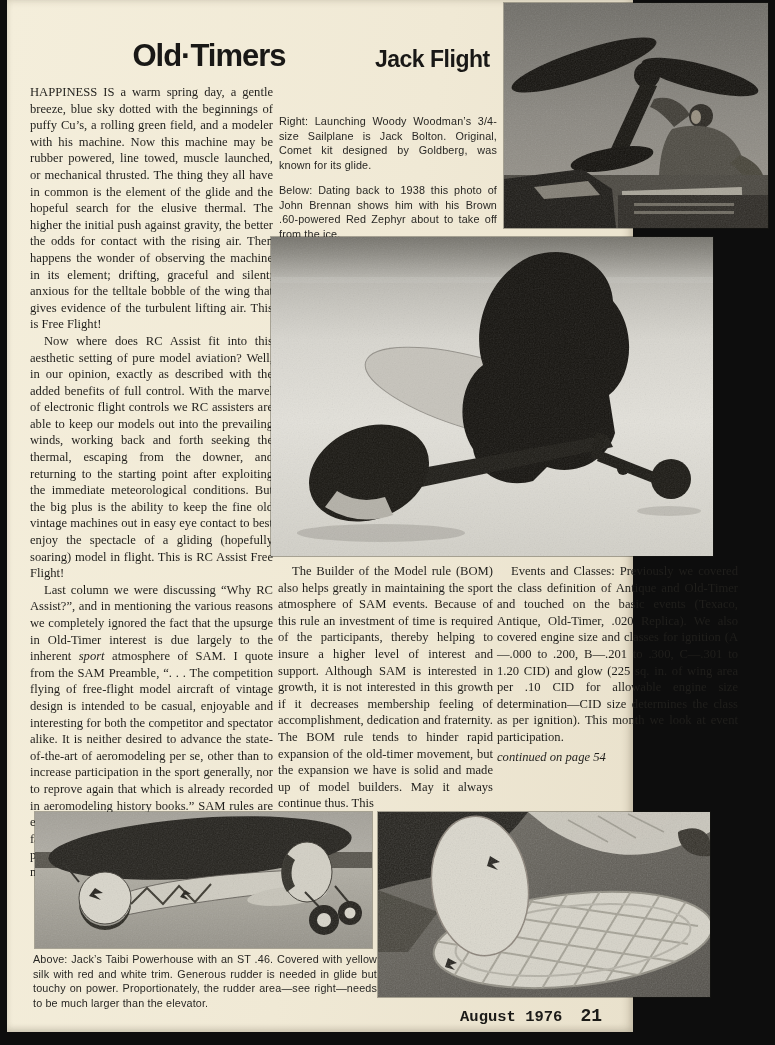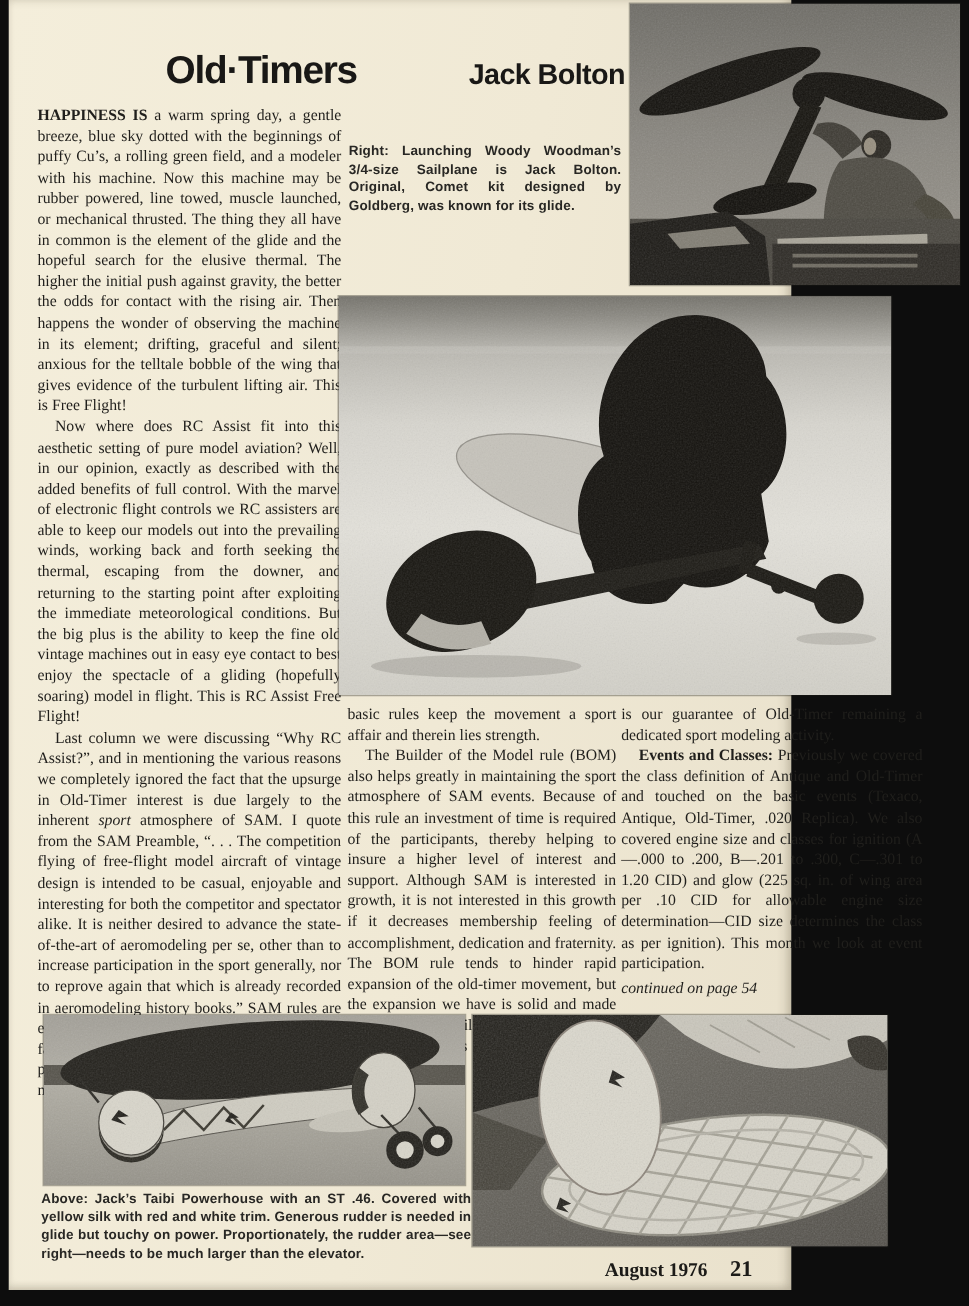--- a/index.html
+++ b/index.html
@@ -11,60 +11,60 @@
   .abs{position:absolute;}
   
   .title{left:112px;top:38px;width:180px;font-family:"Liberation Sans",sans-serif;
          font-weight:800;font-size:31px;letter-spacing:-1px;color:#191816;text-align:center;}
   .author{left:368px;top:46px;width:140px;font-family:"Liberation Sans",sans-serif;
           font-weight:800;font-size:23px;letter-spacing:-0.5px;color:#191816;}
   
   .col{font-size:12.6px;line-height:16.6px;color:#201f1c;text-align:justify;}
   .col p{margin:0;}
   .col p.indent{text-indent:14px;}
-  .lead{font-weight:bold;}
+  .lead{font-weight:normal;}
   .col-left{left:23px;top:84px;width:243px;}
   .col-mid{left:271px;top:563px;width:215px;}
   .col-right{left:490px;top:563px;width:241px;}
   .continued{font-style:italic;margin-top:3px !important;}
   
-  .caption{font-family:"Liberation Sans",sans-serif;font-weight:700;font-size:10.8px;
+  .caption{font-family:"Liberation Sans",sans-serif;font-weight:400;font-size:10.8px;
            line-height:14.6px;color:#28272408;color:#282724;text-align:justify;letter-spacing:.15px;}
   .cap1{left:272px;top:114px;width:218px;}
   .cap2{left:272px;top:183px;width:218px;}
   .cap3{left:26px;top:952px;width:344px;}
   
   .photo{background:#7d7a73;overflow:hidden;box-shadow:0 0 0 1px rgba(30,28,24,.35);}
   .photo svg{display:block;width:100%;height:100%;}
   .photo1{left:497px;top:3px;width:264px;height:225px;}
   .photo2{left:264px;top:237px;width:442px;height:319px;}
   .photo3{left:28px;top:812px;width:337px;height:136px;}
   .photo4{left:371px;top:812px;width:332px;height:185px;}
   
-  .footer{right:31px;bottom:6px;font-family:Liberation Serif, serif;font-weight:700;
+  .footer{right:31px;bottom:6px;font-family:Liberation Mono, monospace;font-weight:700;
           font-size:15.5px;color:#1c1b18;}
   .footer .pagenum{font-size:18px;margin-left:18px;font-weight:800;}
 </style>
 </head>
 <body>
 
 <svg width="0" height="0" style="position:absolute" aria-hidden="true">
   <defs>
     <filter id="grain" x="0%" y="0%" width="100%" height="100%">
       <feTurbulence type="fractalNoise" baseFrequency="0.8" numOctaves="2" stitchTiles="stitch"></feTurbulence>
       <feColorMatrix type="saturate" values="0"></feColorMatrix>
     </filter>
   </defs>
 </svg>
 
 <div class="scan">
   <div class="paper">
 
     <div class="abs title">Old·Timers</div>
-    <div class="abs author">Jack Bolton</div>
+    <div class="abs author">Jack Flight</div>
 
     <div class="abs photo photo1">
       <svg viewBox="0 0 264 225" preserveAspectRatio="none">
         <defs>
           <linearGradient id="sky1" x1="0" y1="0" x2="0" y2="1">
             <stop offset="0" stop-color="#6f6d67"></stop>
               <stop offset=".5" stop-color="#8a8780"></stop>
               <stop offset="1" stop-color="#9b978e"></stop>
           </linearGradient>
         </defs>
@@ -93,20 +93,21 @@
       </svg>
     </div>
 
     <div class="abs col col-left">
       <p><span class="lead">HAPPINESS IS</span><span> a warm spring day, a gentle breeze, blue sky dotted with the beginnings of puffy Cu’s, a rolling green field, and a modeler with his machine. Now this machine may be rubber powered, line towed, muscle launched, or mechanical thrusted. The thing they all have in common is the element of the glide and the hopeful search for the elusive thermal. The higher the initial push against gravity, the better the odds for contact with the rising air. Then happens the wonder of observing the machine in its element; drifting, graceful and silent; anxious for the telltale bobble of the wing that gives evidence of the turbulent lifting air. This is Free Flight!</span></p>
       <p class="indent">Now where does RC Assist fit into this aesthetic setting of pure model aviation? Well, in our opinion, exactly as described with the added benefits of full control. With the marvel of electronic flight controls we RC assisters are able to keep our models out into the prevailing winds, working back and forth seeking the thermal, escaping from the downer, and returning to the starting point after exploiting the immediate meteorological conditions. But the big plus is the ability to keep the fine old vintage machines out in easy eye contact to best enjoy the spectacle of a gliding (hopefully soaring) model in flight. This is RC Assist Free Flight!</p>
       <p class="indent"><span>Last column we were discussing “Why RC Assist?”, and in mentioning the various reasons we completely ignored the fact that the upsurge in Old-Timer interest is due largely to the inherent </span><i>sport</i><span> atmosphere of SAM. I quote from the SAM Preamble, “. . . The competition flying of free-flight model aircraft of vintage design is intended to be casual, enjoyable and interesting for both the competitor and spectator alike. It is neither desired to advance the state-of-the-art of aeromodeling per se, other than to increase participation in the sport generally, nor to reprove again that which is already recorded in aeromodeling history books.” SAM rules are explicit in requiring that designs shall be faithfully reproduced with no changes permitted in types of construction, areas, moments, and airfoils. These stringent</span></p>
     </div>
 
     <div class="abs caption cap1">Right: Launching Woody Woodman’s 3/4-size Sailplane is Jack Bolton. Original, Comet kit designed by Goldberg, was known for its glide.</div>
+    <div class="abs caption cap2">Below: Dating back to 1938 this photo of John Brennan shows him with his Brown .60-powered Red Zephyr about to take off from the ice.</div>
 
     <div class="abs photo photo2">
       <svg viewBox="0 0 442 319" preserveAspectRatio="none">
         <defs>
           <linearGradient id="ice" x1="0" y1="0" x2="0" y2="1">
             <stop offset="0" stop-color="#75736c"></stop>
               <stop offset=".05" stop-color="#8c8a83"></stop>
             <stop offset=".14" stop-color="#bcbab3"></stop>
               <stop offset=".32" stop-color="#d8d6cf"></stop>
             <stop offset=".58" stop-color="#e3e1da"></stop>
@@ -129,26 +130,24 @@
 
         <rect x="322" y="196" width="10" height="26" fill="#1b1914" transform="rotate(12 327 209)"></rect>
         <path d="M330,214 L386,236 L382,246 L326,224 Z" fill="#1b1914"></path>
         <circle cx="400" cy="242" r="20" fill="#1b1914"></circle>
         <circle cx="352" cy="232" r="6" fill="#1b1914"></circle>
         <rect width="442" height="319" filter="url(#grain)" opacity=".15"></rect>
       </svg>
     </div>
 
     <div class="abs col col-mid">
-      <p>basic rules keep the movement a sport affair and therein lies strength.</p>
       <p class="indent">The Builder of the Model rule (BOM) also helps greatly in maintaining the sport atmosphere of SAM events. Because of this rule an investment of time is required of the participants, thereby helping to insure a higher level of interest and support. Although SAM is interested in growth, it is not interested in this growth if it decreases membership feeling of accomplishment, dedication and fraternity. The BOM rule tends to hinder rapid expansion of the old-timer movement, but the expansion we have is solid and made up of model builders. May it always continue thus. This</p>
     </div>
 
     <div class="abs col col-right">
-      <p>is our guarantee of Old-Timer remaining a dedicated sport modeling activity.</p>
       <p class="indent"><span class="lead">Events and Classes:</span><span> Previously we covered the class definition of Antique and Old-Timer and touched on the basic events (Texaco, Antique, Old-Timer, .020 Replica). We also covered engine size and classes for ignition (A—.000 to .200, B—.201 to .300, C—.301 to 1.20 CID) and glow (225 sq. in. of wing area per .10 CID for allowable engine size determination—CID size determines the class as per ignition). This month we look at event participation.</span></p>
       <p class="continued">continued on page 54</p>
     </div>
 
     <div class="abs photo photo3">
       <svg viewBox="0 0 337 136" preserveAspectRatio="none">
         <defs>
           <linearGradient id="sky3" x1="0" y1="0" x2="0" y2="1">
             <stop offset="0" stop-color="#a3a098"></stop>
               <stop offset="1" stop-color="#b3b0a7"></stop>

